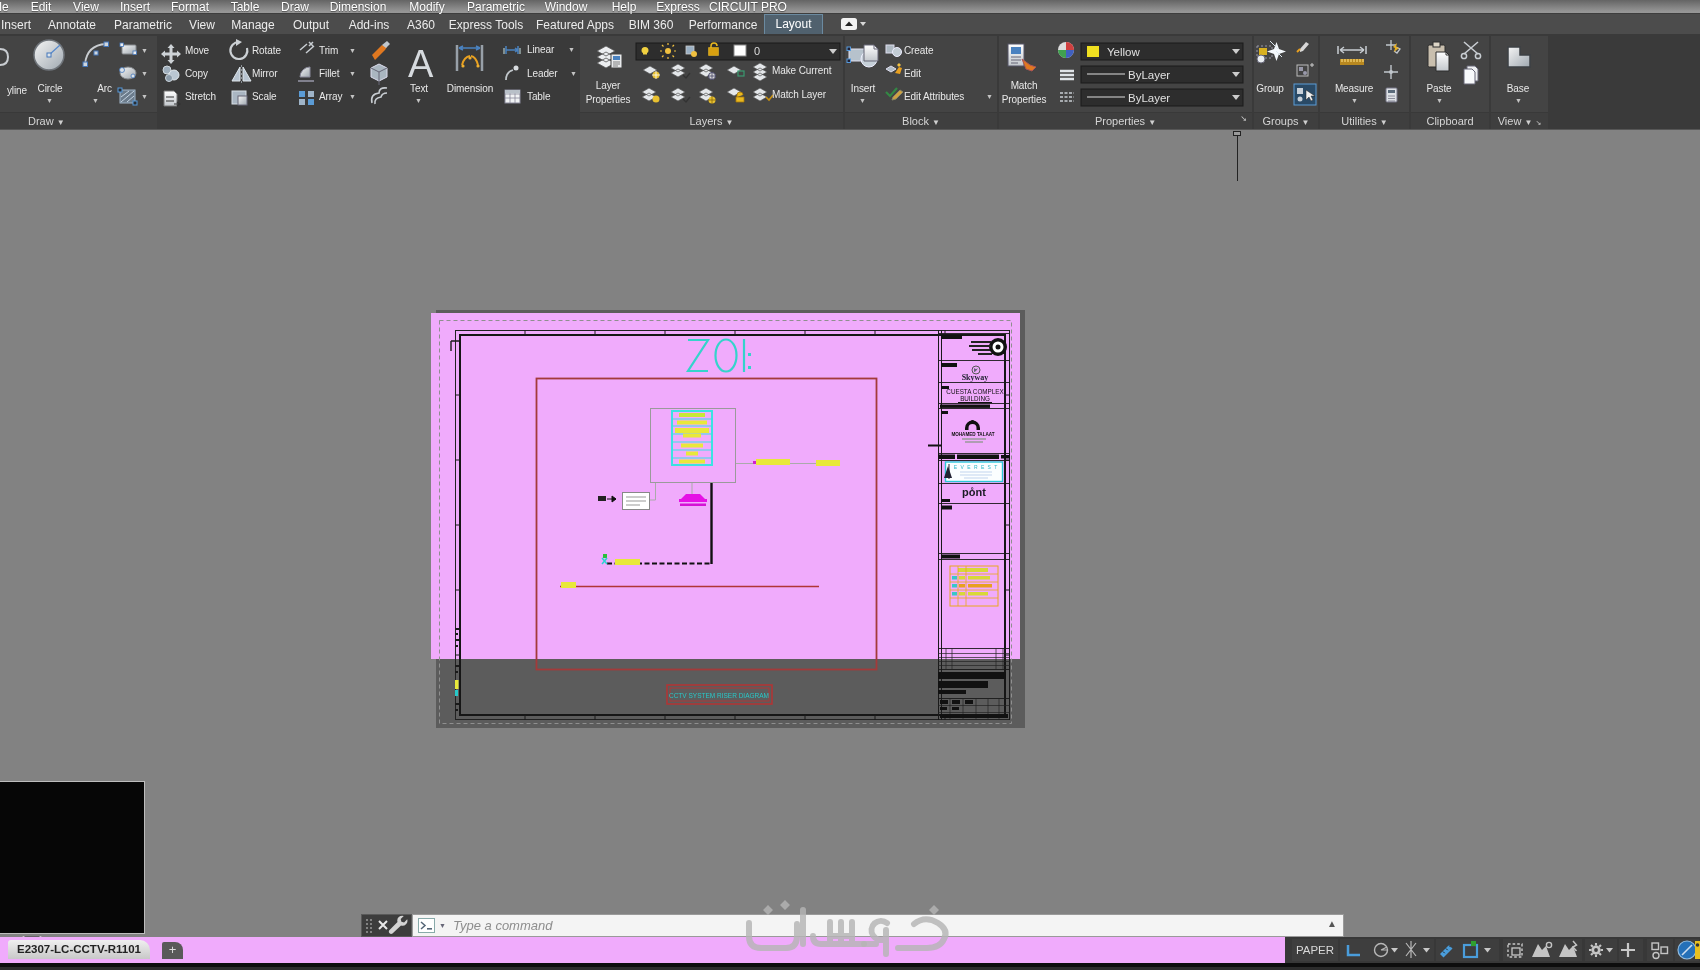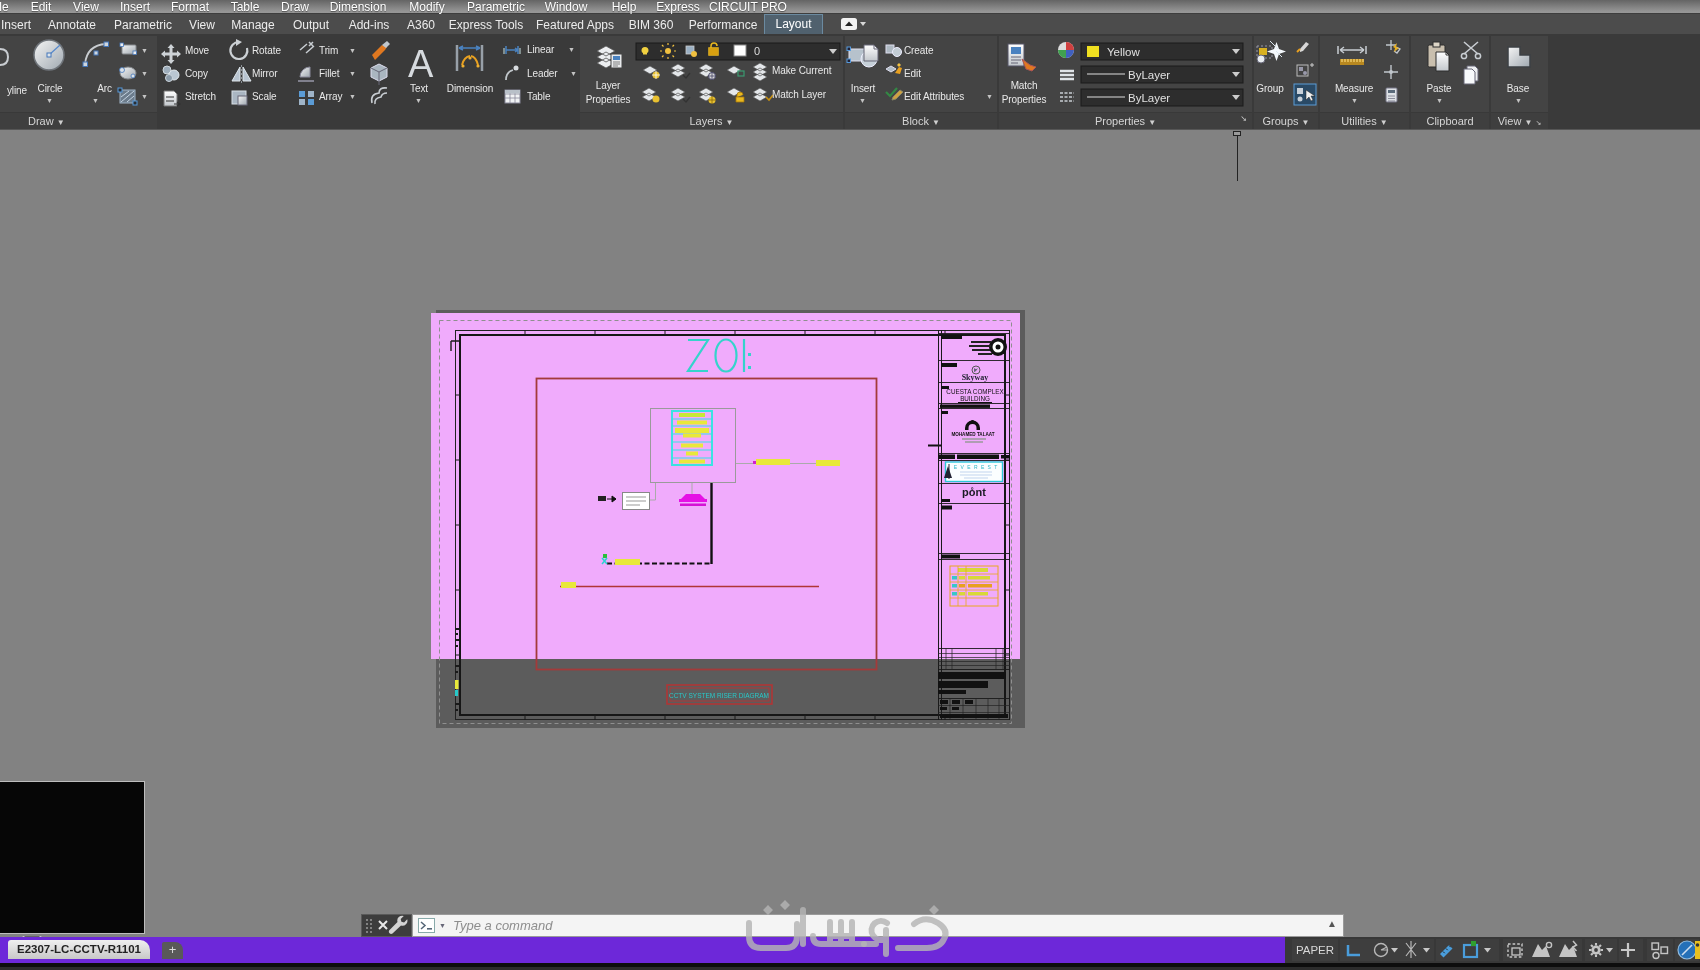--- a/index.html
+++ b/index.html
@@ -26,21 +26,21 @@
 #paper{position:absolute;left:431px;top:183px;width:589px;height:346px;background:#f0abfc;}
 #pshadow{position:absolute;left:436px;top:180px;width:589px;height:418px;background:#5c5c5c;}
 #frame{position:absolute;left:24px;top:17px;width:555px;height:390px;border:1px solid #222;}
 #frame2{position:absolute;left:28px;top:21px;width:547px;height:382px;border:2px solid #161616;}
 #tblock{position:absolute;left:507px;top:17px;width:72px;height:390px;}
 
 #previewbox{left:0;top:781px;width:145px;height:153px;background:#060606;border:1px solid #bdbdbd;border-left:none;}
 #ptail{left:22px;top:933px;width:20px;height:11px;}
 #cmddark{left:361px;top:914px;width:51px;height:23px;background:#3d3d3d;border:1px solid #5a5a5a;}
 #cmdwhite{left:412px;top:914px;width:932px;height:23px;background:#f4f4f4;border:1px solid #9a9a9a;}
-#tabbar{left:0;top:937px;width:1700px;height:26px;background:#6d28d9;}
+#tabbar{left:0;top:937px;width:1700px;height:26px;background:#f0abfc;}
 #blackstrip{left:0;top:963px;width:1700px;height:4px;background:#0d0d0d;}
 #laststrip{left:0;top:967px;width:1700px;height:3px;background:#2c2c2c;}
 #statusbar{left:1285px;top:937px;width:415px;height:26px;background:#383838;}
 .sic{position:absolute;top:2px;height:22px;background:#3e3e3e;}
 #ltab{position:absolute;left:8px;top:3px;width:142px;height:19px;background:linear-gradient(180deg,#f0f0f0,#c8c8c8);color:#222;font-size:11.5px;font-weight:bold;text-align:center;line-height:19px;border-radius:3px 10px 0 0;}
 #plustab{position:absolute;left:162px;top:5px;width:21px;height:17px;background:#595959;color:#ddd;font-size:13px;text-align:center;line-height:16px;border-radius:2px 8px 0 0;}
 #cmdicon{position:absolute;left:5px;top:3px;}
 #cmddrop{position:absolute;left:26px;top:7px;font-size:7px;color:#667;}
 #cmdtext{position:absolute;left:40px;top:3px;font-style:italic;font-size:13px;color:#8e8e8e;}
 #cmdup{position:absolute;right:6px;top:3px;font-size:10px;color:#555;}

